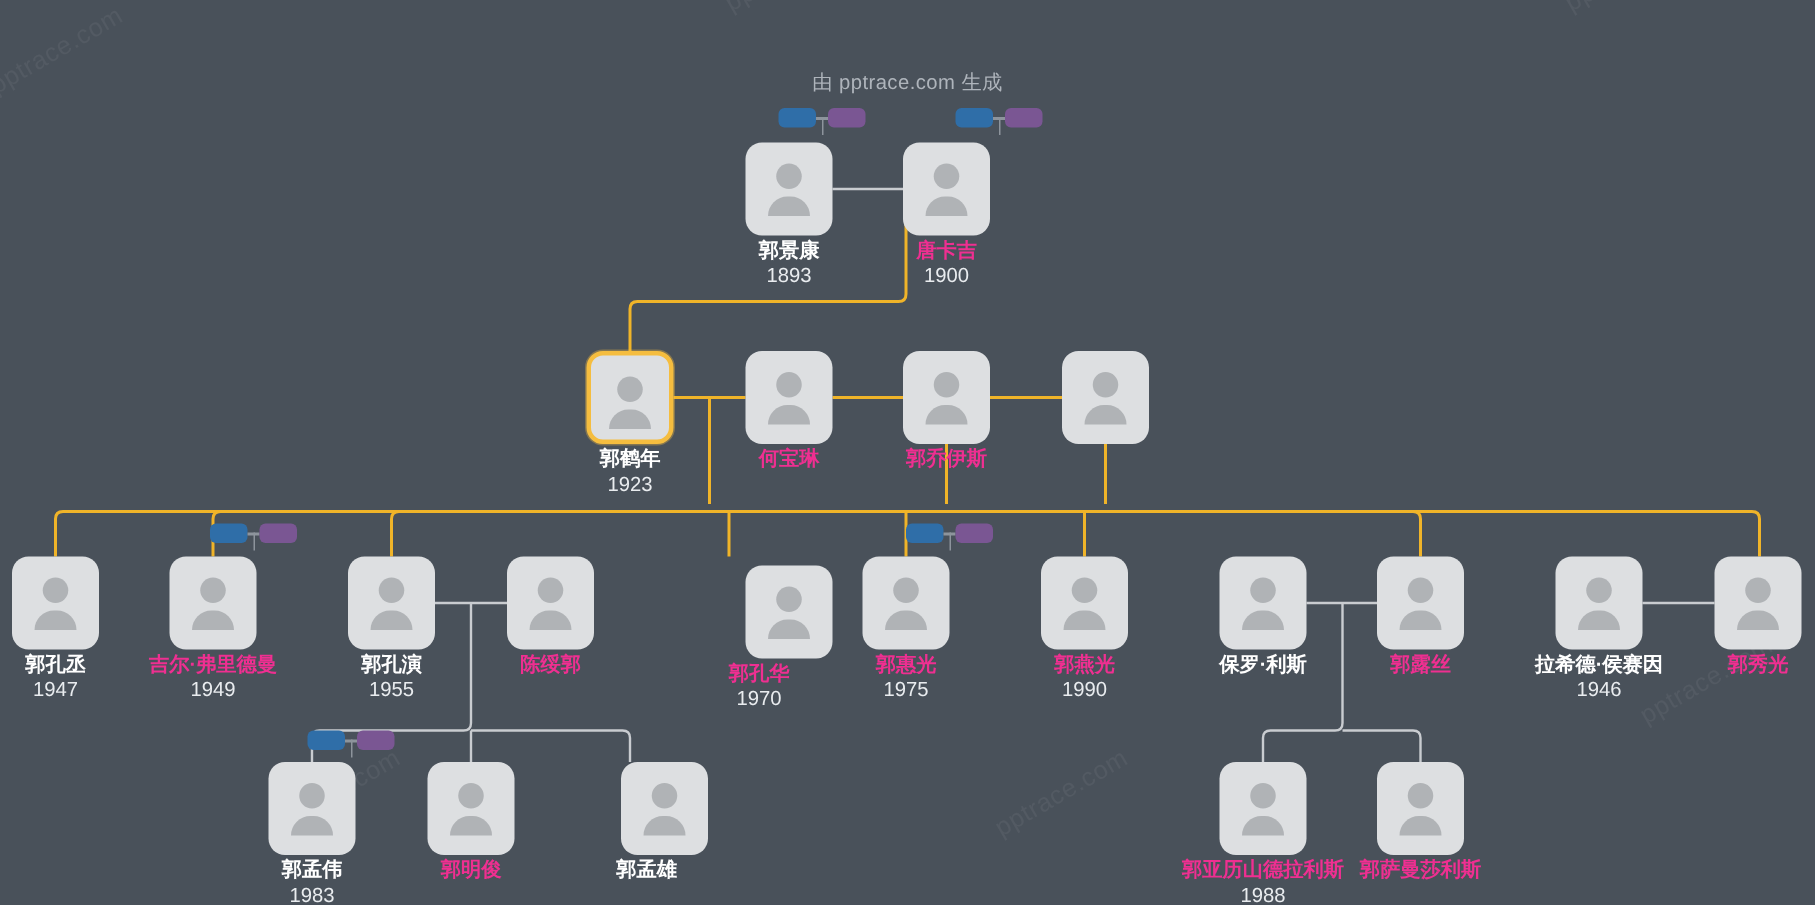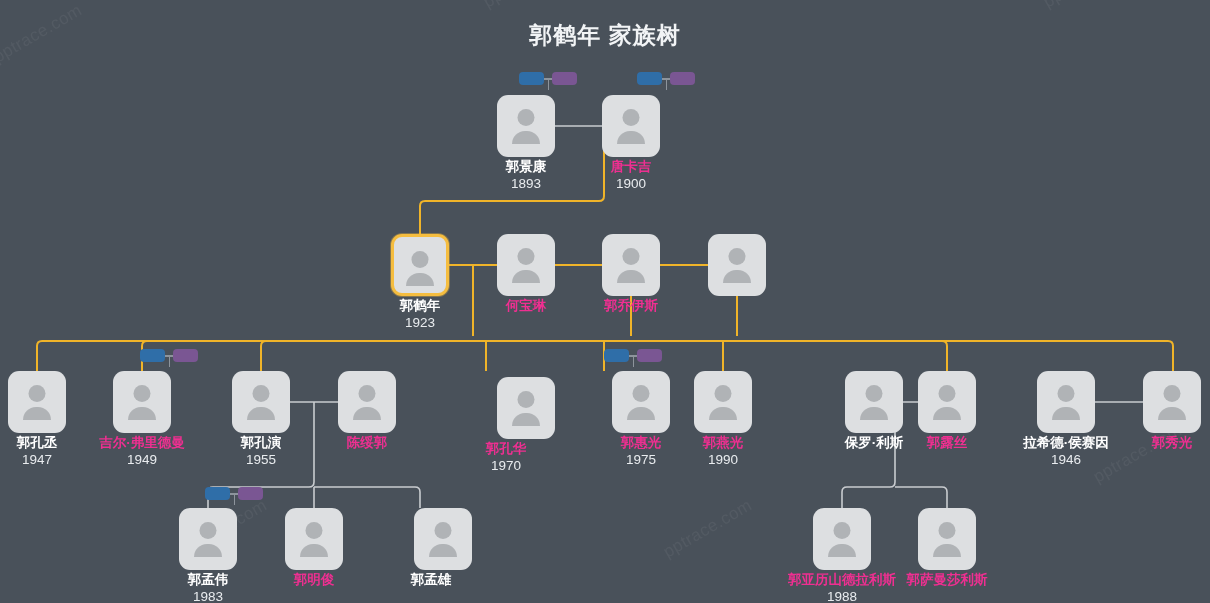--- a/index.html
+++ b/index.html
@@ -83,21 +83,21 @@
 
   <div id="watermarks">
       <div class="wm" style="left: -10px; top: 50px;">pptrace.com</div>
       <div class="wm" style="left: 175px; top: 545px;">pptrace.com</div>
       <div class="wm" style="left: 480px; top: -5px;">pptrace.com</div>
       <div class="wm" style="left: 660px; top: 545px;">pptrace.com</div>
       <div class="wm" style="left: 1040px; top: -5px;">pptrace.com</div>
       <div class="wm" style="left: 1090px; top: 470px;">pptrace.com</div>
     </div>
 
-  <div class="title">郭鹤年 家族树</div>
+  <div class="subtitle">由 pptrace.com 生成</div>
 
   <svg id="links">
     <g fill="none" stroke="#f0b429" stroke-width="2">
 
       <path d="M 604 126 L 604 196 Q 604 201 599 201 L 425 201 Q 420 201 420 206 L 420 234"></path>
 
       <path d="M 449 265 L 497 265"></path>
       <path d="M 555 265 L 602 265"></path>
       <path d="M 660 265 L 708 265"></path>
 
@@ -241,37 +241,37 @@
         <div class="nm f">陈绥郭</div>
       </div>
       <div class="node" style="left: 457px; top: 377px; padding-left: 40px;">
         <div class="card">
           <div class="av-head"></div>
           <div class="av-body"></div>
         </div>
         <div class="nm f">郭孔华</div>
         <div class="yr">1970</div>
       </div>
-      <div class="node" style="left: 575px; top: 371px; margin-left: 37px;">
+      <div class="node" style="left: 575px; top: 371px;">
         <div class="card">
           <div class="av-head"></div>
           <div class="av-body"></div>
         </div>
         <div class="nm f">郭惠光</div>
         <div class="yr">1975</div>
       </div>
       <div class="node" style="left: 694px; top: 371px;">
         <div class="card">
           <div class="av-head"></div>
           <div class="av-body"></div>
         </div>
         <div class="nm f">郭燕光</div>
         <div class="yr">1990</div>
       </div>
-      <div class="node" style="left: 813px; top: 371px; margin-left: 32px;">
+      <div class="node" style="left: 813px; top: 371px;">
         <div class="card">
           <div class="av-head"></div>
           <div class="av-body"></div>
         </div>
         <div class="nm m">保罗·利斯</div>
       </div>
       <div class="node" style="left: 918px; top: 371px;">
         <div class="card">
           <div class="av-head"></div>
           <div class="av-body"></div>

